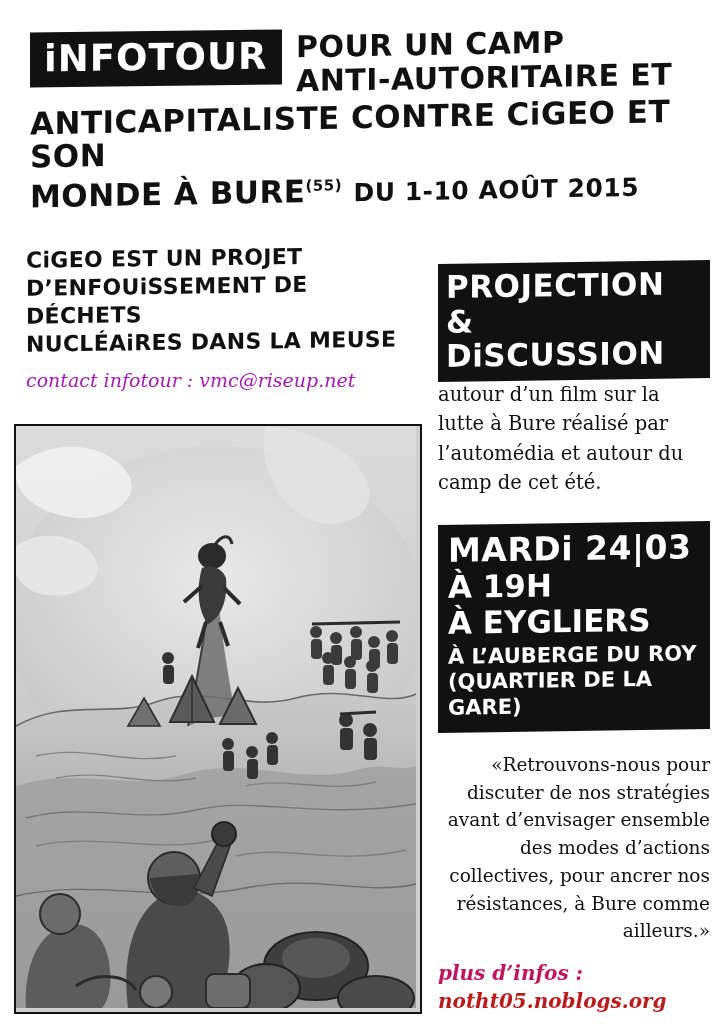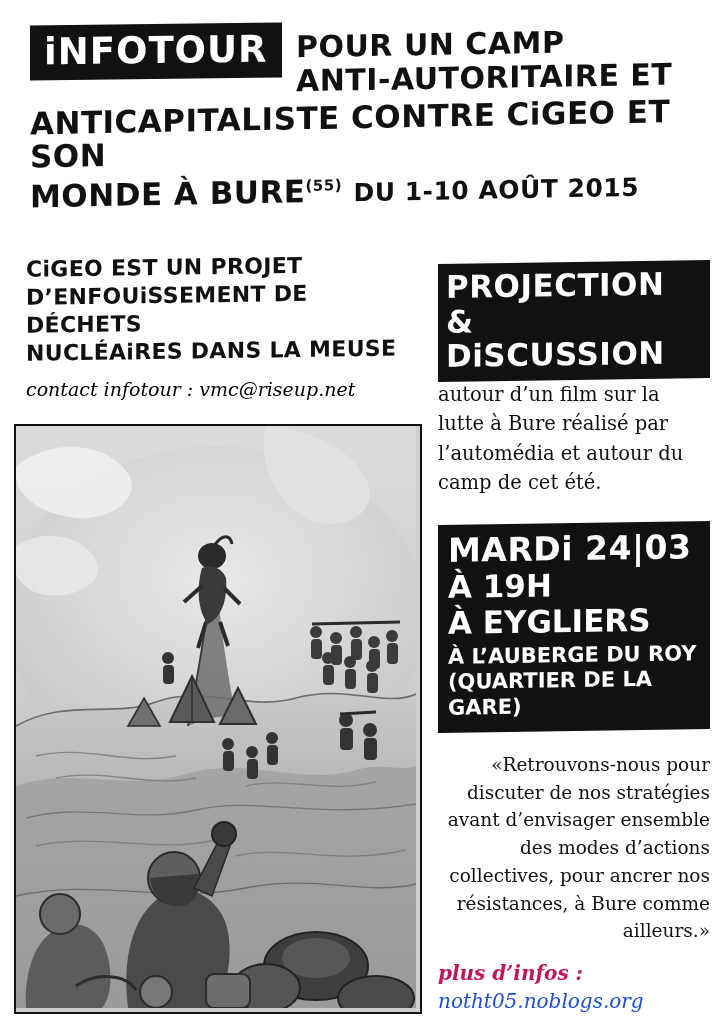--- a/index.html
+++ b/index.html
@@ -22,21 +22,21 @@
 
   
   .header {
     position: absolute;
     left: 30px;
     top: 24px;
     width: 668px;
   }
   .hl-row {
     display: flex;
-    align-items: flex-start;
+    align-items: center;
   }
   .infotour-badge {
     background: #111;
     color: #fff;
     font-family: "DejaVu Sans", sans-serif;
     font-weight: bold;
     font-size: 37px;
     letter-spacing: 1px;
     padding: 8px 14px 10px 14px;
     line-height: 1;
@@ -71,38 +71,38 @@
     vertical-align: super;
   }
   .hl4 .dates {
     font-size: 25px;
   }
 
   
   .left-col {
     position: absolute;
     left: 26px;
-    top: 253px;
+    top: 244px;
     width: 400px;
   }
   .cigeo-desc {
     font-family: "DejaVu Sans", sans-serif;
     font-weight: bold;
     font-size: 22px;
     line-height: 1.28;
     color: #111;
     letter-spacing: 0.3px;
     transform: skewY(-0.8deg);
   }
   .contact {
     margin-top: 12px;
     font-family: "DejaVu Serif", serif;
     font-style: italic;
     font-size: 19px;
-    color: #000000;
+    color: #a21caf;
   }
 
   
   .illus {
     position: absolute;
     left: 14px;
     top: 424px;
     width: 404px;
     height: 586px;
     border: 2px solid #111;
@@ -166,22 +166,23 @@
     font-style: italic;
     font-size: 20px;
     color: #be185d;
     margin-top: 16px;
     font-weight: bold;
   }
   .site {
     font-family: "DejaVu Serif", serif;
     font-style: italic;
     font-size: 20px;
-    color: #1d4ed8;
+    color: #b91c1c;
     margin-top: 4px;
+    font-weight: bold;
   }
 </style>
 </head>
 <body>
 
 <div class="poster">
 
   <div class="header">
     <div class="hl-row">
       <div class="infotour-badge">iNFOTOUR</div>

